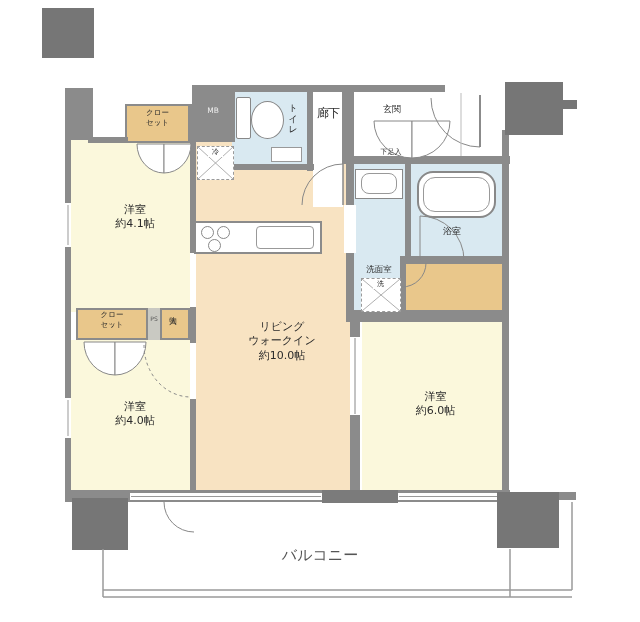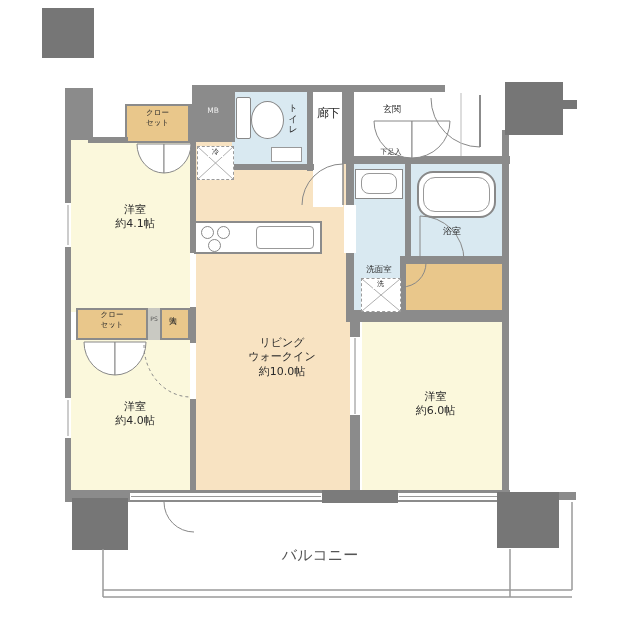--- a/index.html
+++ b/index.html
@@ -143,21 +143,21 @@
     <span>約4.1帖</span>
   </div>
   <div class="abs lbl" style="left:95px;top:400px;width:80px;font-size:11px;">
     <span>洋室</span><br>
     <span>約4.0帖</span>
   </div>
   <div class="abs lbl" style="left:393px;top:390px;width:85px;font-size:11px;">
     <span>洋室</span><br>
     <span>約6.0帖</span>
   </div>
-  <div class="abs lbl" style="left:238px;top:336px;width:88px;font-size:11px;">
+  <div class="abs lbl" style="left:238px;top:320px;width:88px;font-size:11px;">
     <span>リビング</span><br>
     <span>ウォークイン</span><br>
     <span>約10.0帖</span>
   </div>
   <div class="abs lbl vert" style="left:288px;top:98px;font-size:9px;"><span>トイレ</span></div>
   <div class="abs lbl" style="left:313px;top:106px;width:30px;font-size:12px;letter-spacing:-1px;"><span>廊下</span></div>
   <div class="abs lbl" style="left:370px;top:104px;width:44px;font-size:9px;"><span>玄関</span></div>
   <div class="abs lbl" style="left:368px;top:148px;width:46px;font-size:7px;"><span>下足入</span></div>
   <div class="abs lbl" style="left:353px;top:226px;width:52px;font-size:8.5px;margin-top:38px;"><span>洗面室</span></div>
   <div class="abs lbl" style="left:430px;top:226px;width:44px;font-size:9px;text-align:center;"><span>浴室</span></div>

